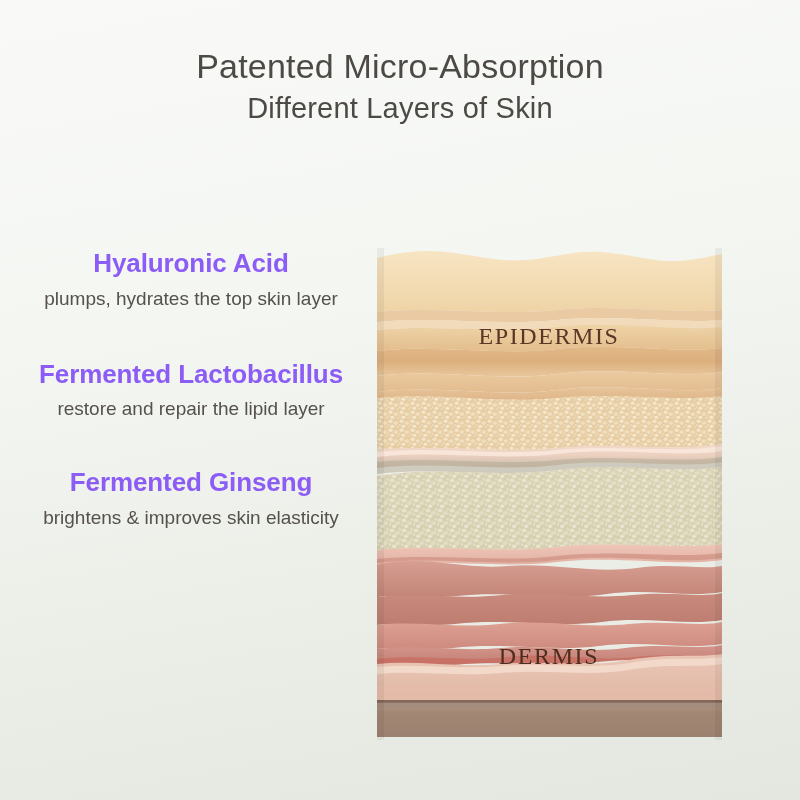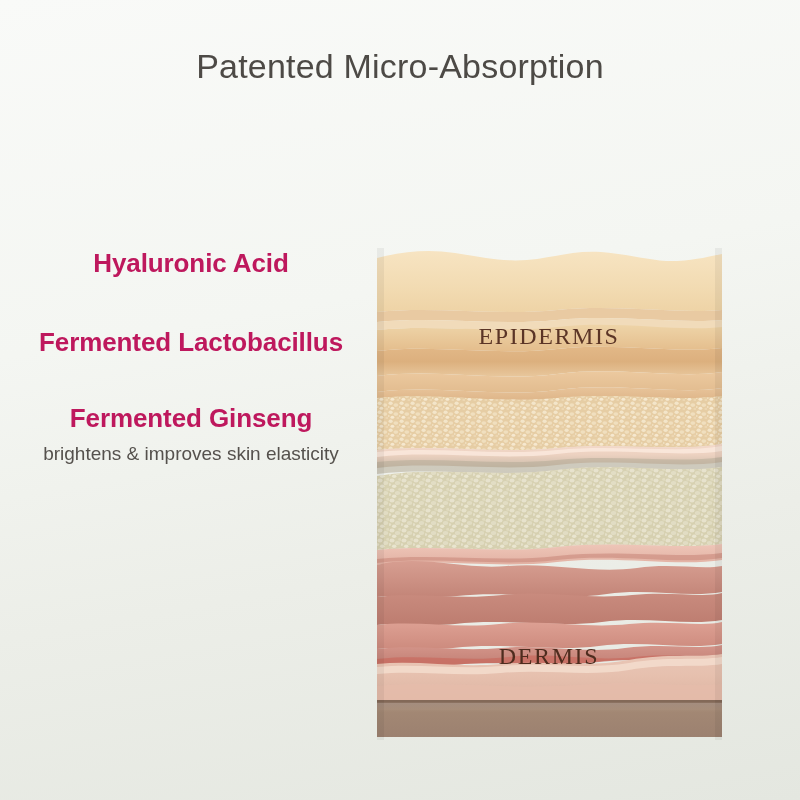--- a/index.html
+++ b/index.html
@@ -63,21 +63,21 @@
     top: 246px;
     width: 322px;
   }
   .ingredient {
     text-align: center;
     margin-bottom: 18px;
   }
   .ingredient-name {
     font-size: 26px;
     font-weight: 700;
-    color: #be185d;
+    color: #8b5cf6;
     line-height: 1.33;
     letter-spacing: -0.1px;
     margin: 0;
   }
   .ingredient-desc {
     font-size: 19px;
     font-weight: 400;
     color: #55514d;
     line-height: 1.42;
     margin: 5px 0 0 0;
@@ -106,30 +106,33 @@
   }
   #label-dermis { fill: #4e2c1e; }
 </style>
 </head>
 <body>
 
 <div id="poster">
 
   <div id="header">
     <h1 id="title-main">Patented Micro-Absorption</h1>
+    <p id="title-third">Different Layers of Skin</p>
   </div>
 
   <div id="ingredients">
 
     <div class="ingredient" id="ing-0">
       <p class="ingredient-name">Hyaluronic Acid</p>
+      <p class="ingredient-desc">plumps, hydrates the top skin layer</p>
     </div>
 
     <div class="ingredient" id="ing-1">
       <p class="ingredient-name">Fermented Lactobacillus</p>
+      <p class="ingredient-desc">restore and repair the lipid layer</p>
     </div>
 
     <div class="ingredient" id="ing-2">
       <p class="ingredient-name">Fermented Ginseng</p>
       <p class="ingredient-desc">brightens &amp; improves skin elasticity</p>
     </div>
 
   </div>
 
   <div id="diagram">

